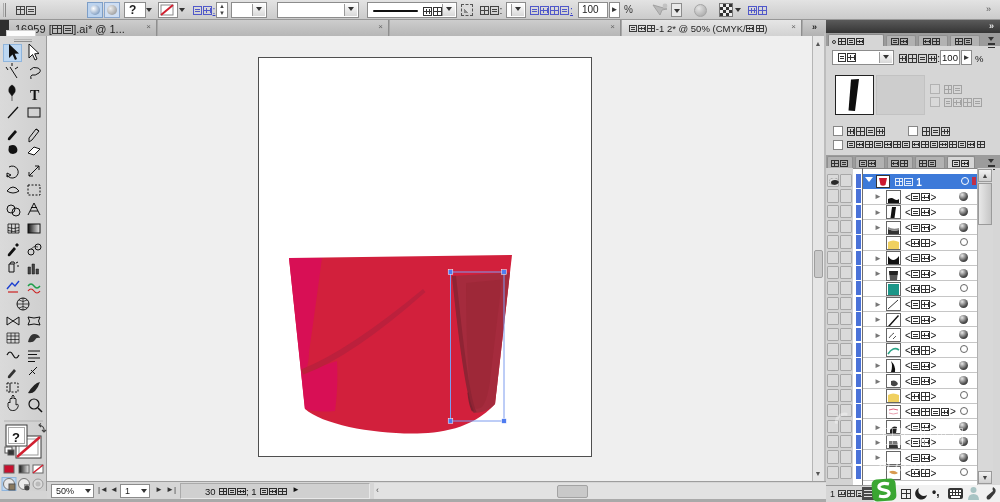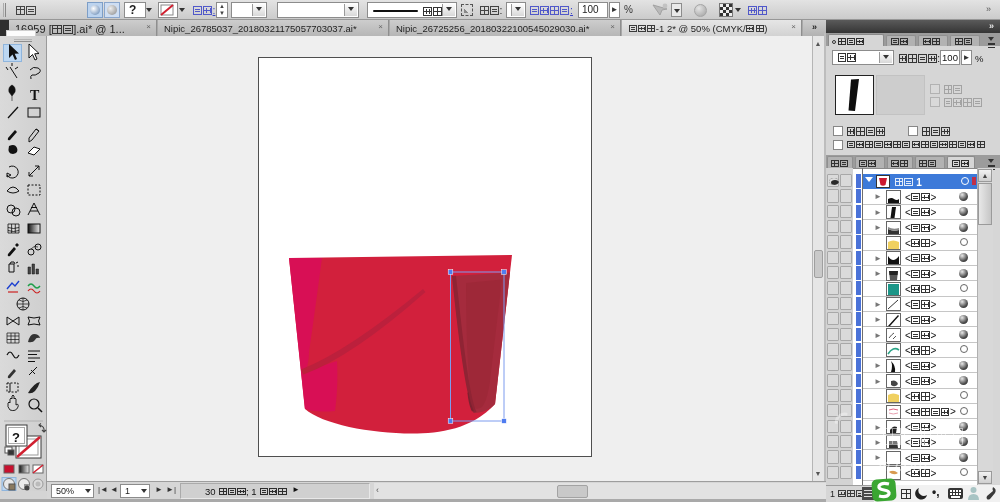--- a/index.html
+++ b/index.html
@@ -75,25 +75,23 @@
 <div class="abs" style="left:735px;top:7px;font-size:7px;color:#333"><i class="tri-d"></i></div>
 <div class="abs lnk" style="left:747px;top:4px;font-size:10.5px"><b class="hz v2"></b><b class="hz v0"></b></div>
 <div class="abs" style="left:986px;top:5px;width:10px;height:9px;color:#555;font-size:9px;line-height:9px">»</div>
     <div class="abs" style="left:0;top:20px;width:826px;height:16px;background:#a8a8a8"></div>
 <div class="abs" style="left:0;top:20px;width:9px;height:16px;background:#2e2e2e"></div>
 <div class="abs" style="left:9px;top:20px;width:148px;height:16px;background:linear-gradient(#cdcdcd,#b6b6b6);border-right:1px solid #8e8e8e;overflow:hidden">
       <span class="abs" style="left:6px;top:3px;font-size:11px;color:#1f1f1f;white-space:nowrap">16959 [<b class="hz v0"></b><b class="hz v1"></b>].ai* @ 1...</span>
       <span class="abs" style="right:3px;top:2px;width:9px;height:9px;font-size:8px;line-height:9px;text-align:center;color:#666">×</span>
     </div>
 <div class="abs" style="left:158px;top:20px;width:231px;height:16px;background:linear-gradient(#cdcdcd,#b6b6b6);border-right:1px solid #8e8e8e;overflow:hidden">
-      <span class="abs" style="left:6px;top:3px;font-size:9.5px;color:#1f1f1f;white-space:nowrap">Nipic_26785037_20180321175057703037.ai*</span>
       <span class="abs" style="right:3px;top:2px;width:9px;height:9px;font-size:8px;line-height:9px;text-align:center;color:#666">×</span>
     </div>
 <div class="abs" style="left:390px;top:20px;width:231px;height:16px;background:linear-gradient(#cdcdcd,#b6b6b6);border-right:1px solid #8e8e8e;overflow:hidden">
-      <span class="abs" style="left:6px;top:3px;font-size:9.5px;color:#1f1f1f;white-space:nowrap">Nipic_26725256_20180322100545029030.ai*</span>
       <span class="abs" style="right:3px;top:2px;width:9px;height:9px;font-size:8px;line-height:9px;text-align:center;color:#666">×</span>
     </div>
 <div class="abs" style="left:622px;top:20px;width:180px;height:16px;background:linear-gradient(#e6e6e6,#d2d2d2);border-right:1px solid #8e8e8e;overflow:hidden">
       <span class="abs" style="left:6px;top:3px;font-size:9.5px;color:#1f1f1f;white-space:nowrap"><b class="hz v1"></b><b class="hz v2"></b><b class="hz v0"></b>-1 2* @ 50% (CMYK/<b class="hz v2"></b><b class="hz v0"></b>)</span>
       <span class="abs" style="right:3px;top:2px;width:9px;height:9px;font-size:8px;line-height:9px;text-align:center;color:#666">×</span>
     </div>
 <div class="abs" style="left:803px;top:20px;width:23px;height:16px;background:linear-gradient(#cdcdcd,#b2b2b2);color:#222;font-size:9px;line-height:15px;text-align:center;font-weight:bold">»</div>
 <div class="abs" style="left:6px;top:30px;width:30px;height:13px;background:#fcfcfc;border:1px solid #cfcfcf"></div>
 <div class="abs" style="left:826px;top:20px;width:174px;height:13px;background:linear-gradient(#5a5a5a,#353535)">
       <span class="abs" style="right:6px;top:1px;color:#e8e8e8;font-size:9px;font-weight:bold">»</span>

